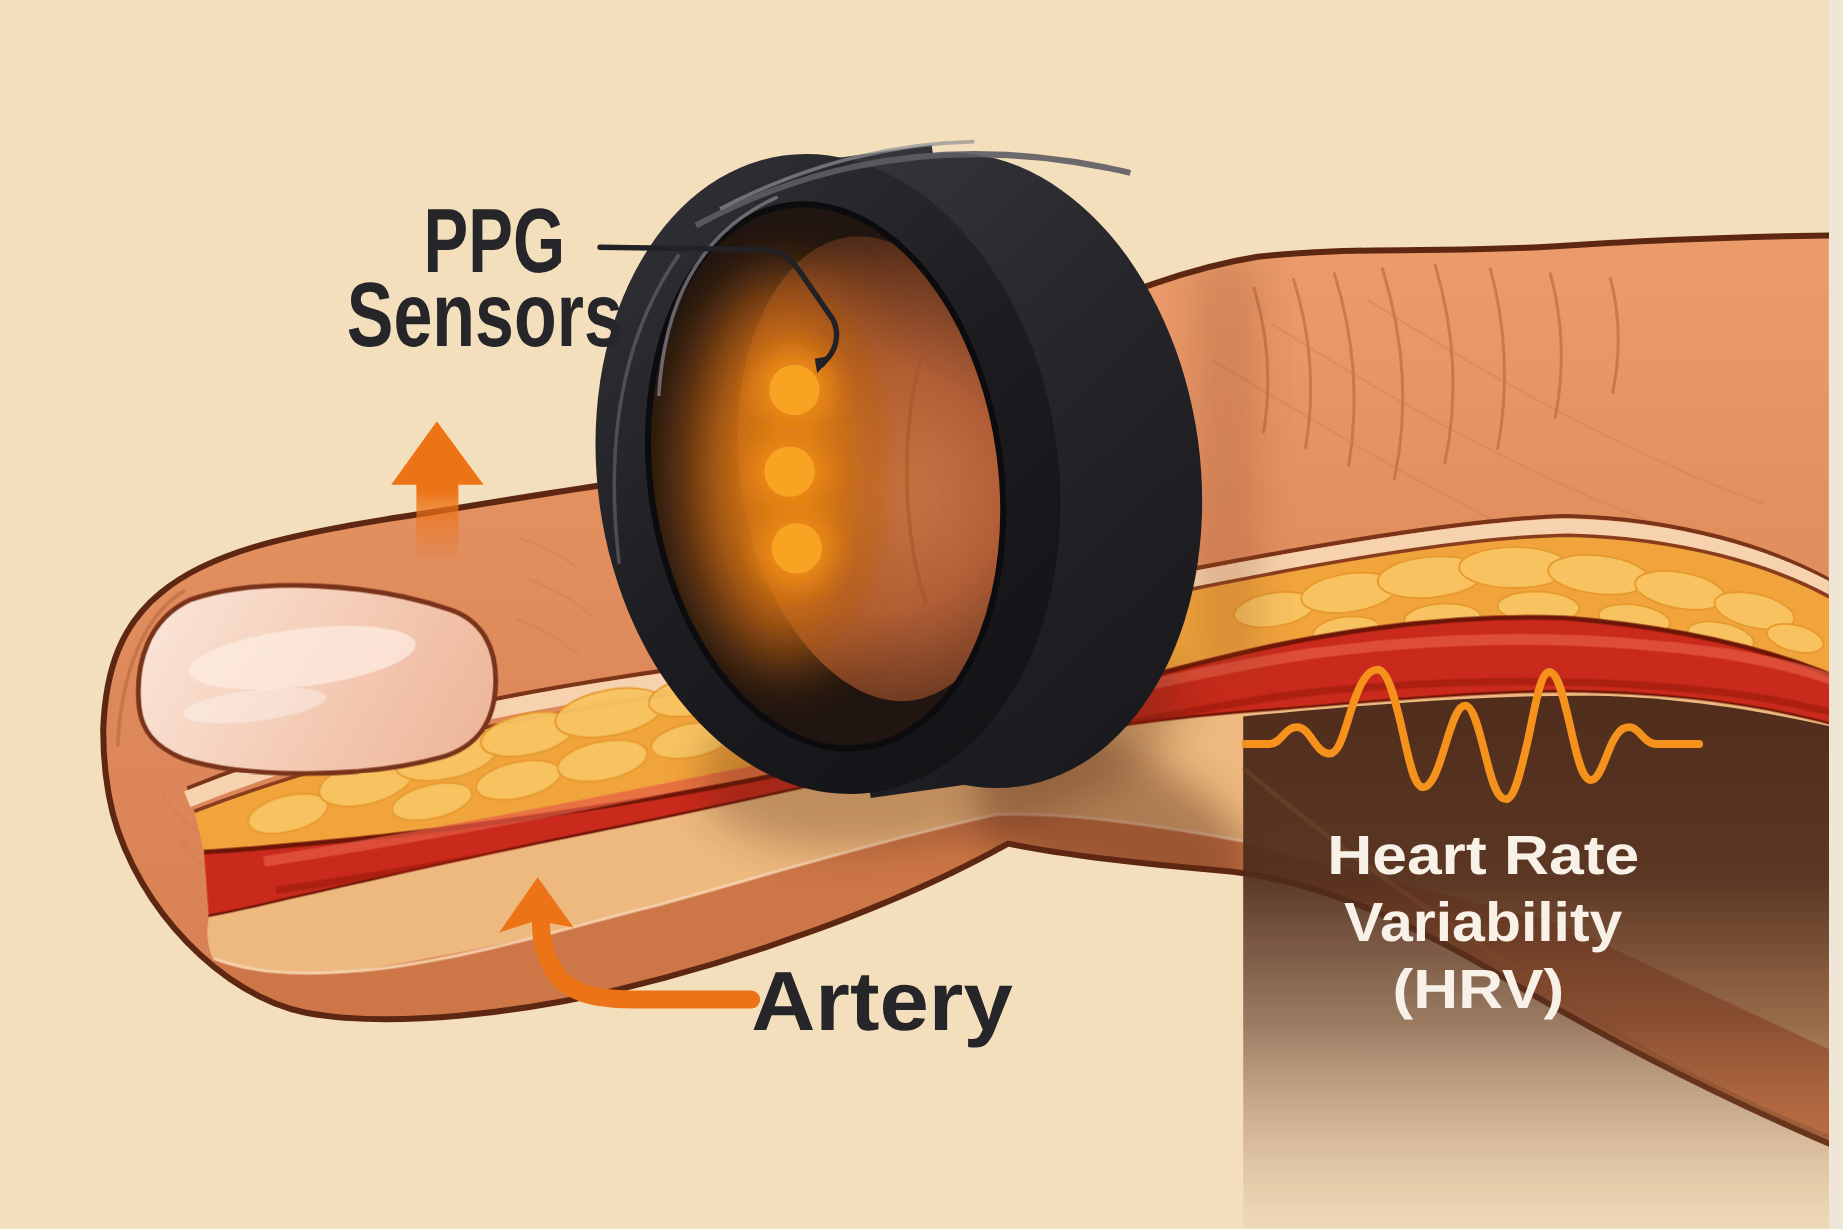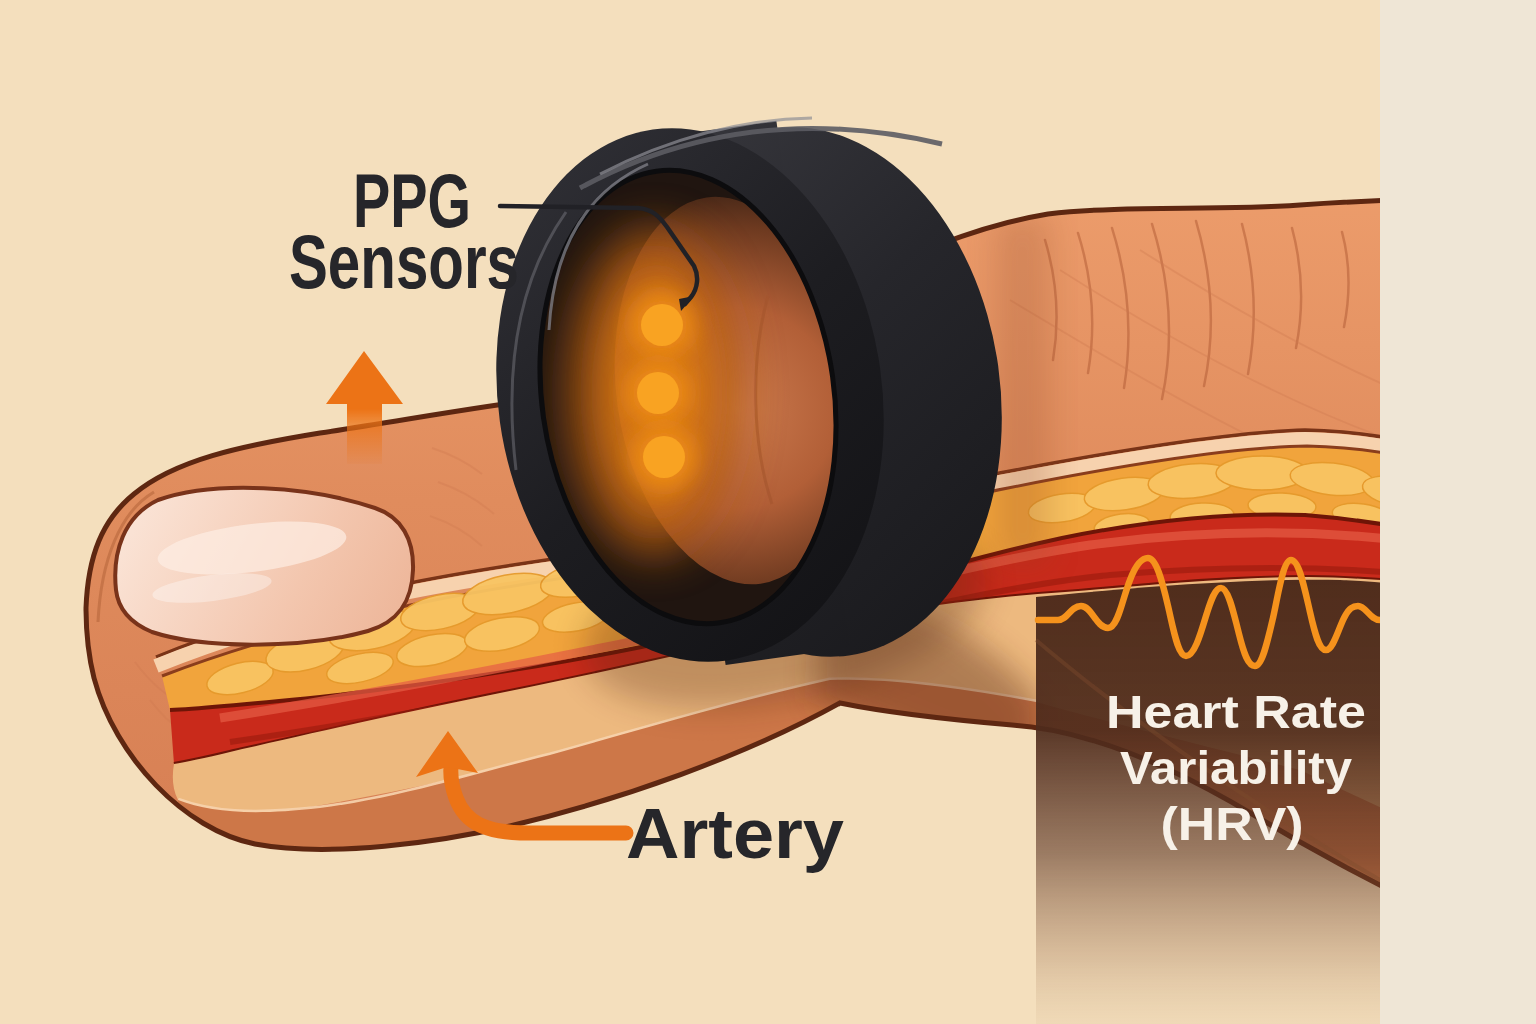--- a/index.html
+++ b/index.html
@@ -1,17 +1,17 @@
 <!DOCTYPE html>
 <html><head>
 <meta charset="utf-8">
 <style>
   html,body{margin:0;padding:0;background:#efe6d6;}
   #stage{
-    position:relative;width:1380px;height:1024px;overflow:hidden;
+    position:relative;width:1524px;height:1024px;overflow:hidden;
     font-family:"Liberation Sans", sans-serif;
   }
   svg text{font-family:"Liberation Sans", sans-serif;font-weight:700;}
 </style>
 </head>
 <body>
 
 <div id="stage">
 <svg width="1536" height="1024" viewBox="0 0 1536 1024">
   <defs>

